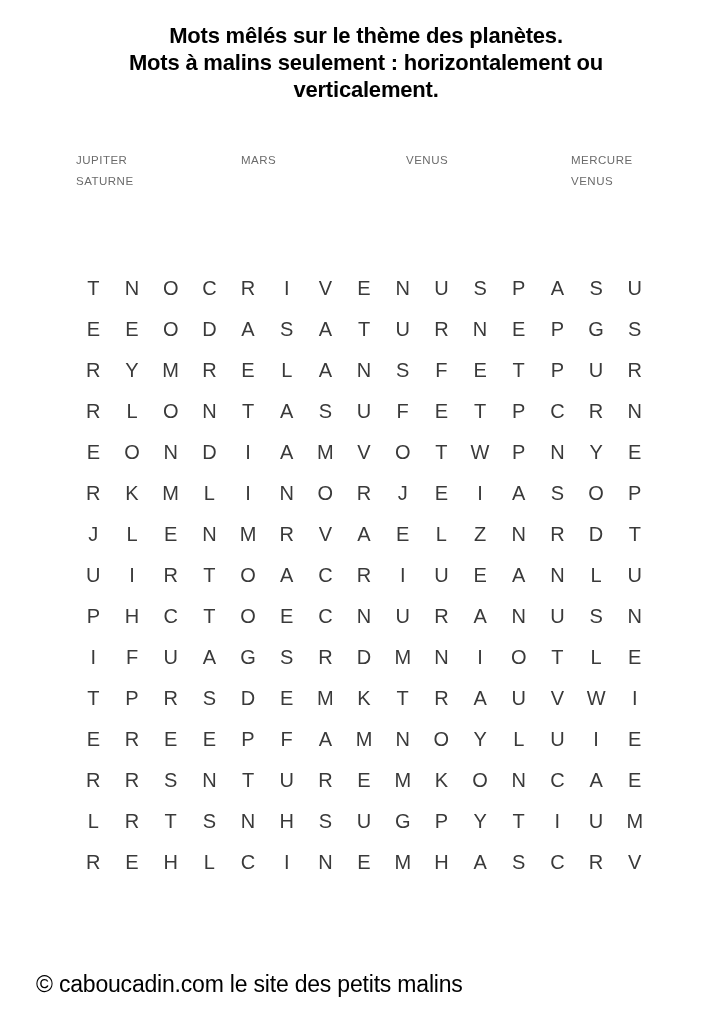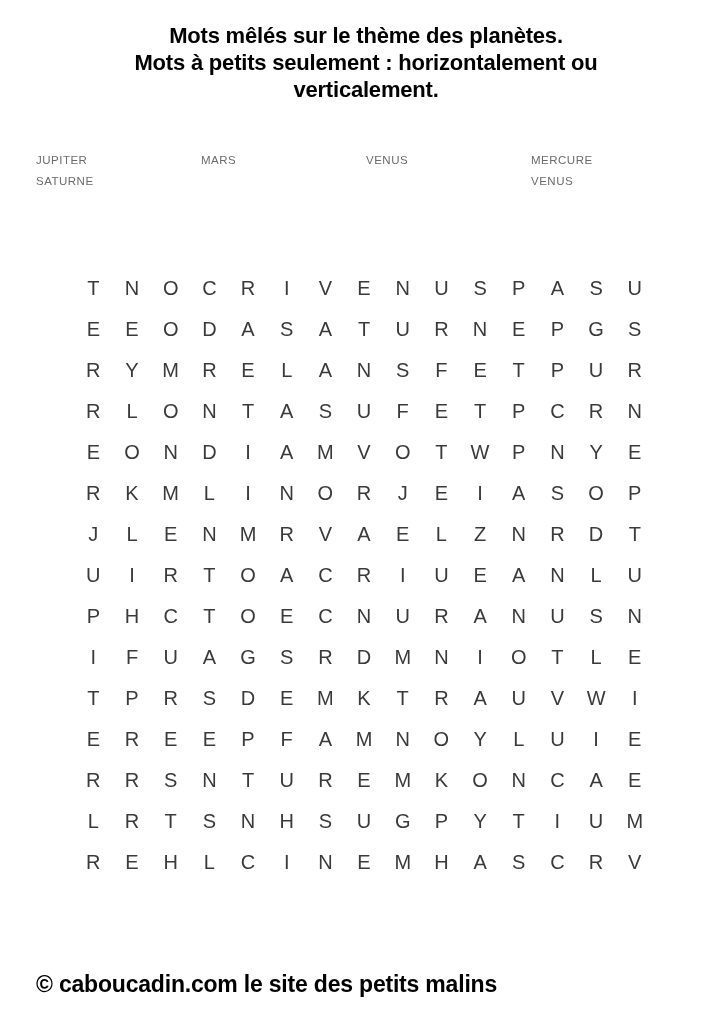--- a/index.html
+++ b/index.html
@@ -47,20 +47,21 @@
     width: 167px;
   }
   .word-col:nth-child(3) {
     padding-left: 0px;
   }
   .word-item {
     font-size: 11.5px;
     color: #6b6b6b;
     line-height: 21px;
     letter-spacing: 0.5px;
+    margin-left: 40px;
   }
 
   .grid {
     position: absolute;
     left: 74px;
     top: 268px;
     width: 580px;
   }
   .grid-row {
     display: flex;
@@ -74,33 +75,33 @@
     font-size: 20px;
     color: #3a3a3a;
     font-family: "Liberation Sans", sans-serif;
     line-height: 41px;
   }
   .footer {
     position: absolute;
     left: 36px;
     bottom: 26px;
     font-size: 23px;
-    font-weight: bold;
+    font-weight: normal;
     color: #000;
     letter-spacing: -0.2px;
   }
 </style>
 </head>
 <body>
 
 <div class="page">
 
   <div class="title-block">
     <div class="title-line">Mots mêlés sur le thème des planètes.</div>
-    <div class="title-line">Mots à petits seulement : horizontalement ou</div>
+    <div class="title-line">Mots à malins seulement : horizontalement ou</div>
     <div class="title-line">verticalement.</div>
   </div>
 
   <div class="word-list">
     <div class="word-col">
       <div class="word-item">JUPITER</div>
       <div class="word-item">SATURNE</div>
     </div>
     <div class="word-col">
       <div class="word-item">MARS</div>

